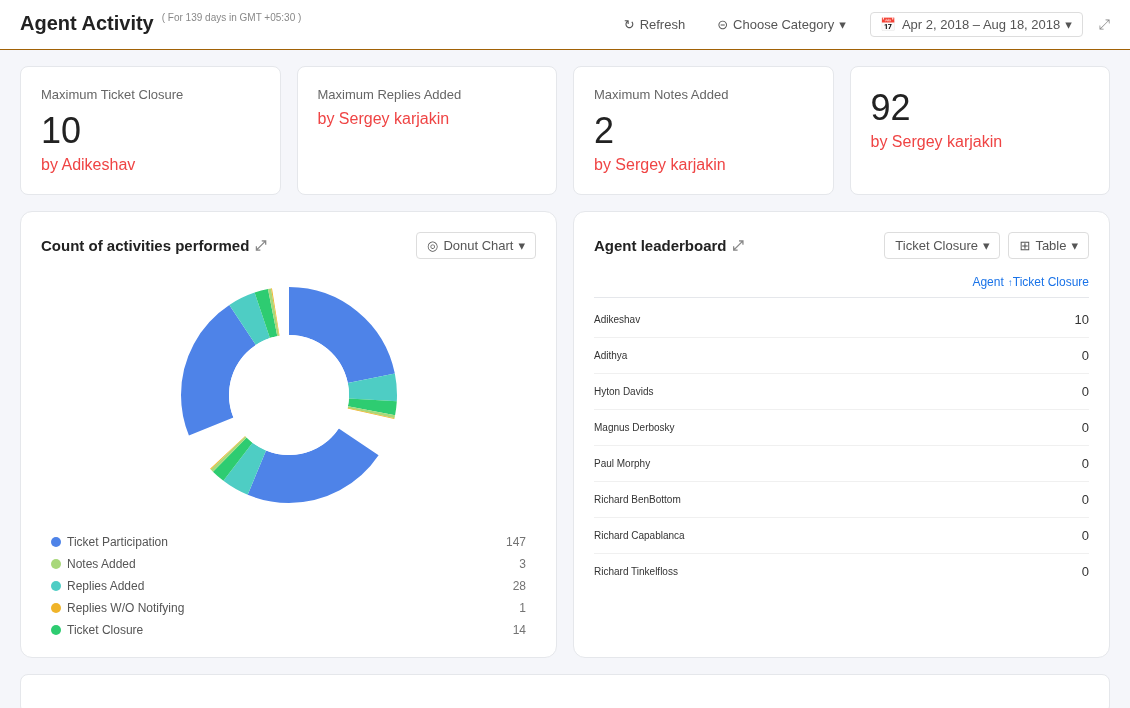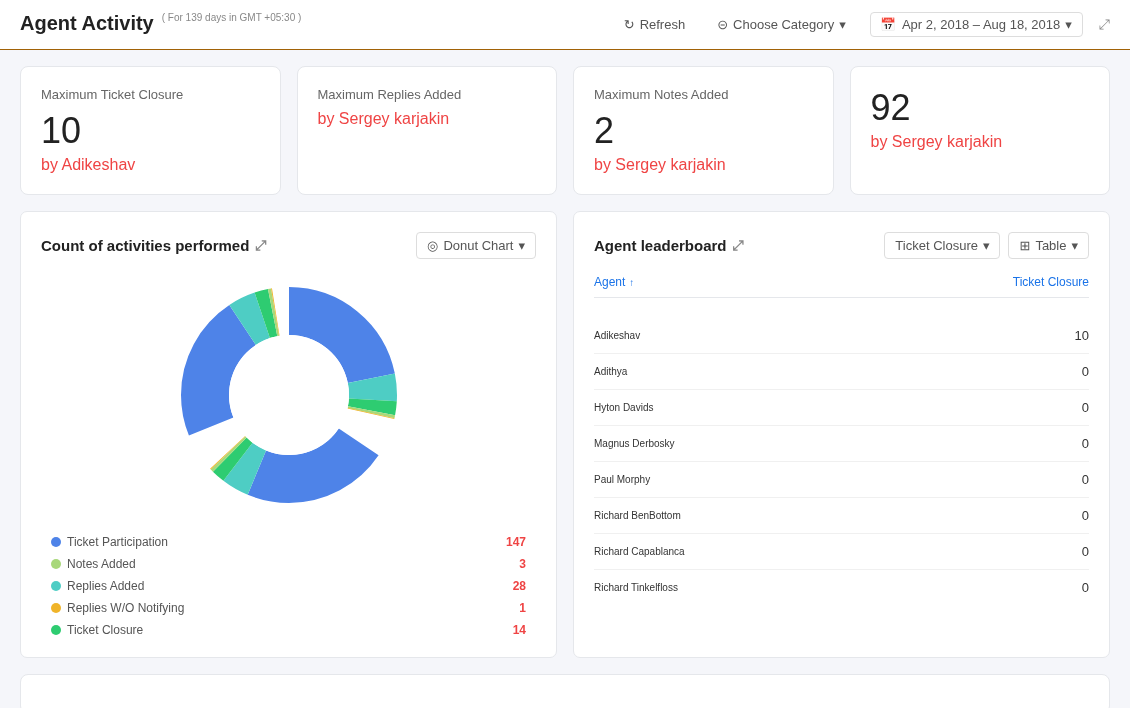--- a/index.html
+++ b/index.html
@@ -11,35 +11,35 @@
     .header-btn { display: flex; align-items: center; gap: 5px; font-size: 13px; color: #555; cursor: pointer; background: none; border: none; padding: 4px 8px; }
     .header-date { display: flex; align-items: center; gap: 5px; font-size: 13px; color: #555; border: 1px solid #ddd; border-radius: 4px; padding: 4px 10px; cursor: pointer; background: #fff; }
     .expand-icon { cursor: pointer; color: #888; font-size: 14px; }
     .main { padding: 16px 20px; }
     .cards-row { display: grid; grid-template-columns: repeat(4, 1fr); gap: 16px; margin-bottom: 16px; }
     .card { background: #fff; border-radius: 8px; padding: 20px; border: 1px solid #e5e7eb; }
     .card-label { font-size: 13px; color: #666; margin-bottom: 8px; }
     .card-value { font-size: 36px; font-weight: 300; color: #222; margin-bottom: 4px; }
     .card-by { font-size: 16px; color: #ef4444; }
     .bottom-row { display: grid; grid-template-columns: 1fr 1fr; gap: 16px; }
-    .panel { background: #fff; border-radius: 7px; border: 1px solid #e5e7eb; padding: 20px; }
+    .panel { background: #fff; border-radius: 12px; border: 1px solid #e5e7eb; padding: 20px; }
     .panel-header { display: flex; align-items: center; justify-content: space-between; margin-bottom: 16px; }
     .panel-title { font-size: 15px; font-weight: 600; color: #222; display: flex; align-items: center; gap: 6px; }
     .panel-controls { display: flex; align-items: center; gap: 8px; }
     .dropdown-btn { display: flex; align-items: center; gap: 5px; border: 1px solid #ddd; border-radius: 4px; padding: 5px 10px; font-size: 13px; color: #555; cursor: pointer; background: #fff; }
     
     .chart-area { display: flex; flex-direction: column; align-items: center; }
     .donut-container { position: relative; width: 240px; height: 240px; margin: 0 auto 20px; }
     .donut-container svg { transform: rotate(-90deg); }
     .legend { display: grid; grid-template-columns: 1fr; gap: 8px 20px; width: 100%; padding: 0 10px; }
     .legend-item { display: flex; align-items: center; gap: 6px; font-size: 12px; color: #555; }
     .legend-dot { width: 10px; height: 10px; border-radius: 50%; flex-shrink: 0; }
-    .legend-count { margin-left: auto; font-weight: 700; color: #ef4444; }
+    .legend-count { margin-left: auto; font-weight: 400; color: #737373; }
     
-    .leaderboard-col-headers { display: flex; justify-content: space-between; padding: 0 0 8px 0; border-bottom: 1px solid #e5e7eb; margin-bottom: 20px; gap: 20px; }
+    .leaderboard-col-headers { display: flex; justify-content: flex-end; padding: 0 0 8px 0; border-bottom: 1px solid #e5e7eb; margin-bottom: 4px; }
     .col-agent { font-size: 12px; color: #1a73e8; font-weight: 500; display: flex; align-items: center; gap: 4px; cursor: pointer; }
     .col-closure { font-size: 12px; color: #1a73e8; font-weight: 500; }
     .lb-row { display: flex; justify-content: space-between; align-items: center; padding: 10px 0; border-bottom: 1px solid #f0f0f0; }
     .lb-row:last-child { border-bottom: none; }
     .lb-agent { font-size: 10px; color: #333; }
     .lb-value { font-size: 13px; color: #333; }
     .sort-arrow { font-size: 10px; color: #1a73e8; }
     .panel-extra { background: #fff; border-radius: 8px; border: 1px solid #e5e7eb; padding: 16px 20px; margin-top: 16px; height: 40px; }
   </style>
 </head>

